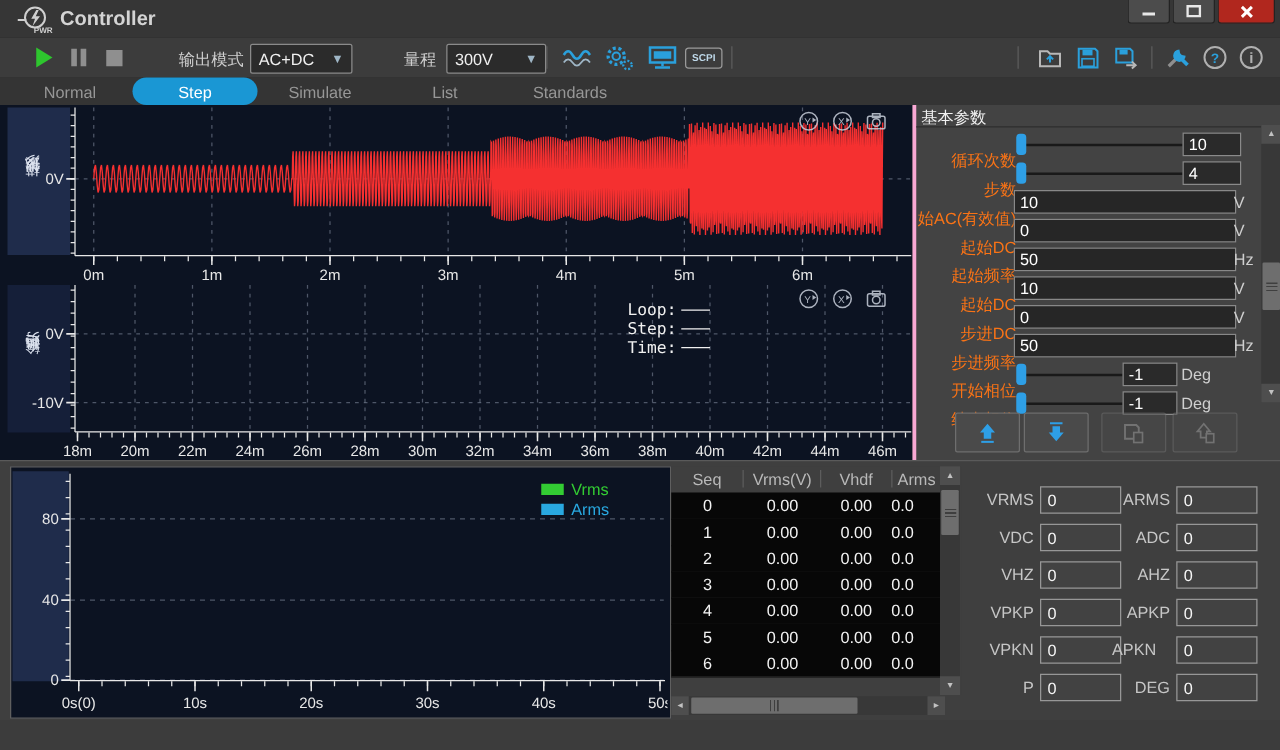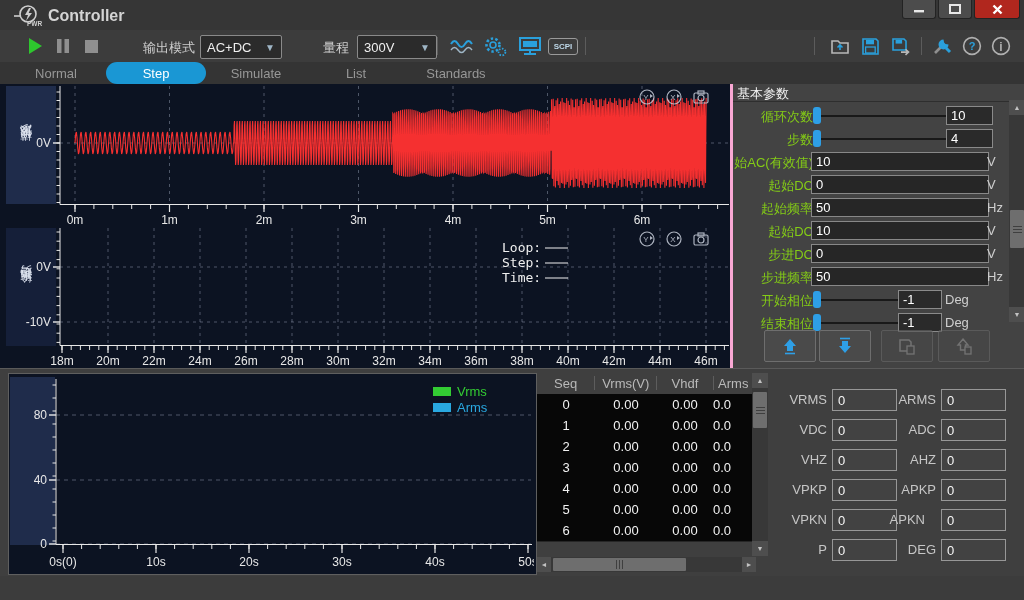--- a/index.html
+++ b/index.html
@@ -38,21 +38,21 @@
   .cicons{position:absolute;display:flex;gap:7px;}
   .cicon{width:20px;height:18px;cursor:pointer;opacity:.85;}
   .legend{position:absolute;display:flex;flex-direction:column;gap:1px;}
   .legend .li{display:flex;align-items:center;gap:6px;font-size:13px;}
   .legend .sw{width:18px;height:9px;display:inline-block;}
   
   #params{left:730px;top:84px;width:294px;height:284px;background:#434343;border-left:3px solid #f9a8d4;}
   #params-header{position:absolute;left:4px;top:1px;font-size:13px;color:#f2f2f2;}
   #params-hline{position:absolute;left:0;top:17px;width:294px;height:1px;background:#2e2e2e;}
   .prow{position:absolute;left:0;width:276px;height:23px;}
-  .plabel{position:absolute;right:196px;top:4px;font-size:13px;color:#84cc16;white-space:nowrap;}
+  .plabel{position:absolute;right:196px;top:16px;font-size:13px;color:#f97316;white-space:nowrap;}
   .prow .plabel{left:auto;}
   .pinput{position:absolute;left:78px;top:2px;width:168px;height:17px;background:#262626;border:1px solid #888;
           color:#fff;font-size:13px;padding:0 4px;font-family:"Liberation Sans",sans-serif;}
   .punit{position:absolute;left:254px;top:4px;font-size:13px;color:#cfcfcf;}
   .strack{position:absolute;top:11px;height:2px;background:#191919;}
   .shandle{position:absolute;top:3px;width:8px;height:17px;background:#2e9fe6;border-radius:3px;cursor:pointer;}
   .sbox{position:absolute;top:2px;height:17px;background:#2a2a2a;border:1px solid #8a8a8a;color:#fff;
         font-size:13px;padding:0 4px;display:flex;align-items:center;}
   .pbtn{position:absolute;top:246px;width:50px;height:30px;background:#4a4a4a;border:1px solid #6e6e6e;
         border-radius:2px;display:flex;align-items:center;justify-content:center;cursor:pointer;}

